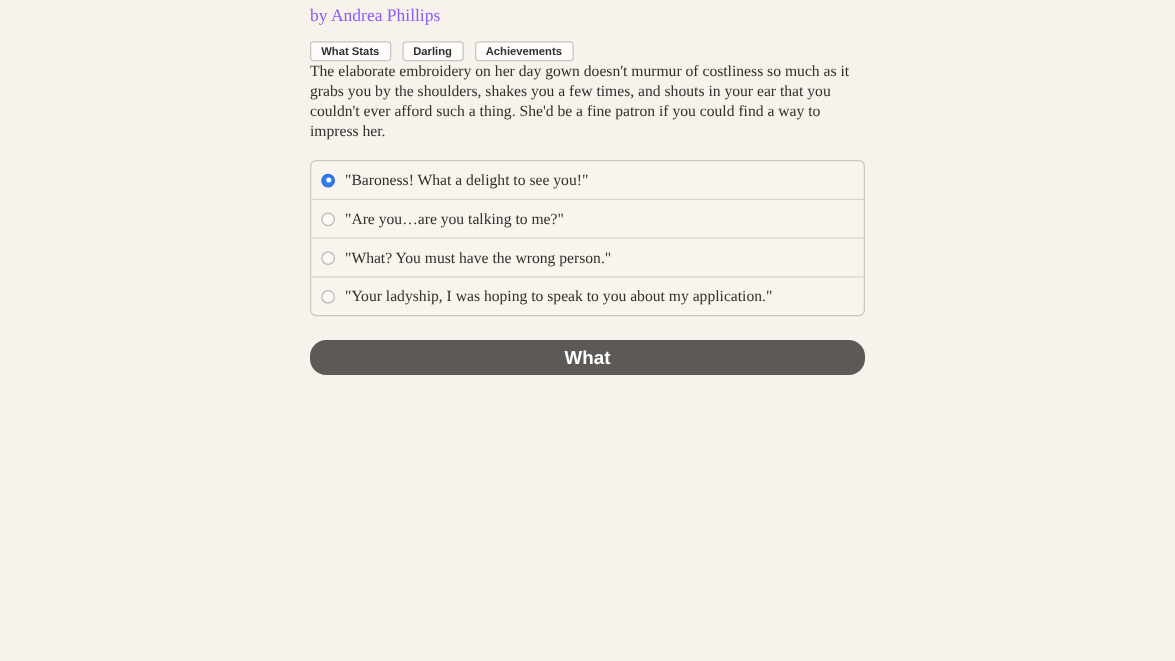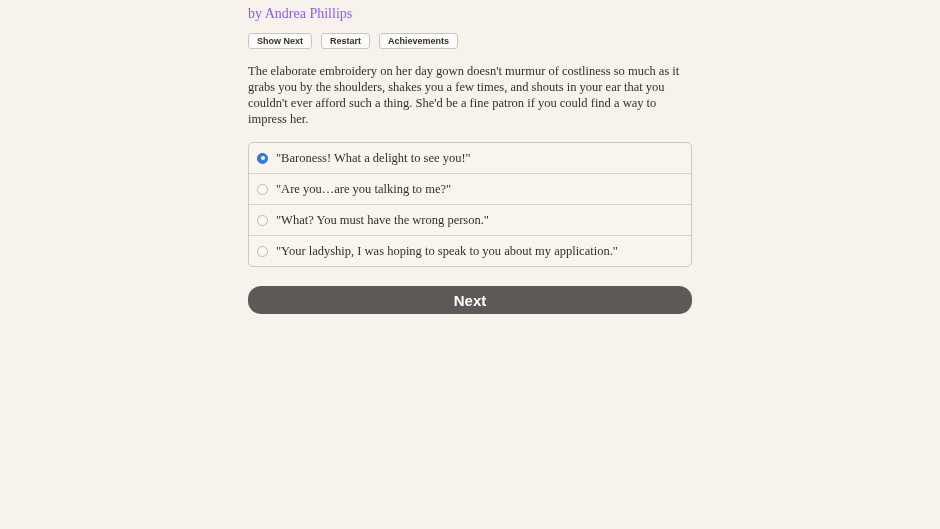--- a/index.html
+++ b/index.html
@@ -32,21 +32,20 @@
     background: #fdfcfa;
     border: 1px solid #c9c4be;
     border-radius: 3px;
     padding: 3px 8px 2px 8px;
     line-height: 9px;
     cursor: pointer;
   }
   .story p {
     font-size: 12.5px;
     line-height: 16px;
-    margin-top: 14px;
     color: #33302c;
   }
   .choices {
     margin-top: 15px;
     border: 1px solid #ccc7c1;
     border-radius: 5px;
     background: #f9f4ee;
     overflow: hidden;
   }
   .choice-row {
@@ -98,22 +97,22 @@
   }
 </style>
 </head>
 <body>
 
 <div class="column">
 
   <div class="byline">by Andrea Phillips</div>
 
   <div class="toolbar">
-    <button>Show Next</button>
-    <button>Restart</button>
+    <button>What Stats</button>
+    <button>Darling</button>
     <button>Achievements</button>
   </div>
 
   <div class="story">
     <p>The elaborate embroidery on her day gown doesn't murmur of costliness so much as it grabs you by the shoulders, shakes you a few times, and shouts in your ear that you couldn't ever afford such a thing. She'd be a fine patron if you could find a way to impress her.</p>
   </div>
 
   <div class="choices">
     <div class="choice-row">
       <span class="radio selected"></span>
@@ -126,15 +125,15 @@
     <div class="choice-row">
       <span class="radio"></span>
       <span>"What? You must have the wrong person."</span>
     </div>
     <div class="choice-row">
       <span class="radio"></span>
       <span>"Your ladyship, I was hoping to speak to you about my application."</span>
     </div>
   </div>
 
-  <button class="next-btn">Next</button>
+  <button class="next-btn">What</button>
 
 </div>
 
 </body></html>

